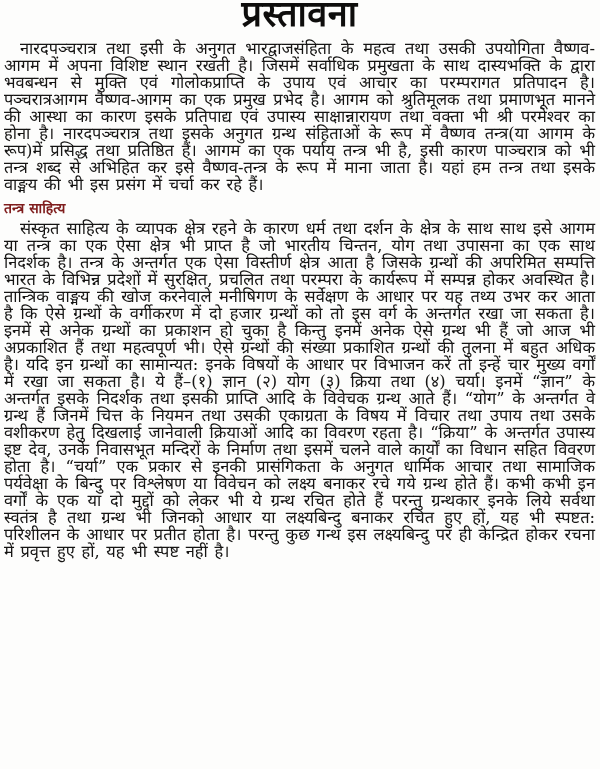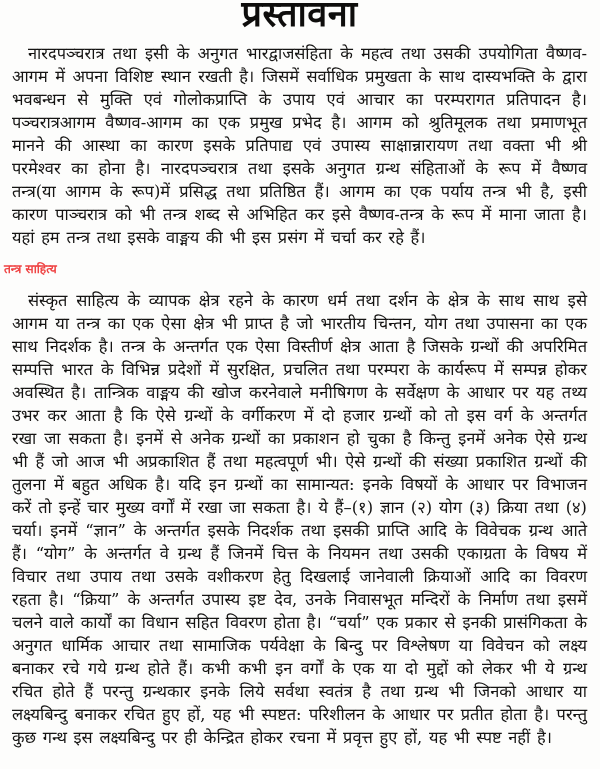--- a/index.html
+++ b/index.html
@@ -22,35 +22,35 @@
   .doc-title {
     margin: -7px 0 6px 0;
     text-align: center;
     font-size: 36px;
     line-height: 1.15;
     font-weight: bold;
     letter-spacing: 0.5px;
     color: #0e0d0c;
   }
   .body-para {
-    margin: 8px;
+    margin: 0;
     font-size: 16.4px;
-    line-height: 23px;
+    line-height: 17px;
     text-align: justify;
     text-indent: 16px;
     word-spacing: 1.5px;
     font-weight: 500;
   }
   .section-heading {
     margin: 3px 0 0 0;
-    font-size: 12px;
+    font-size: 14px;
     line-height: 24px;
     font-weight: bold;
     text-align: left;
-    color: #ef4444;
+    color: #7f1d1d;
   }
   .bold-term {
     font-weight: normal;
   }
 </style>
 </head>
 <body>
 
 <div class="page">
 

